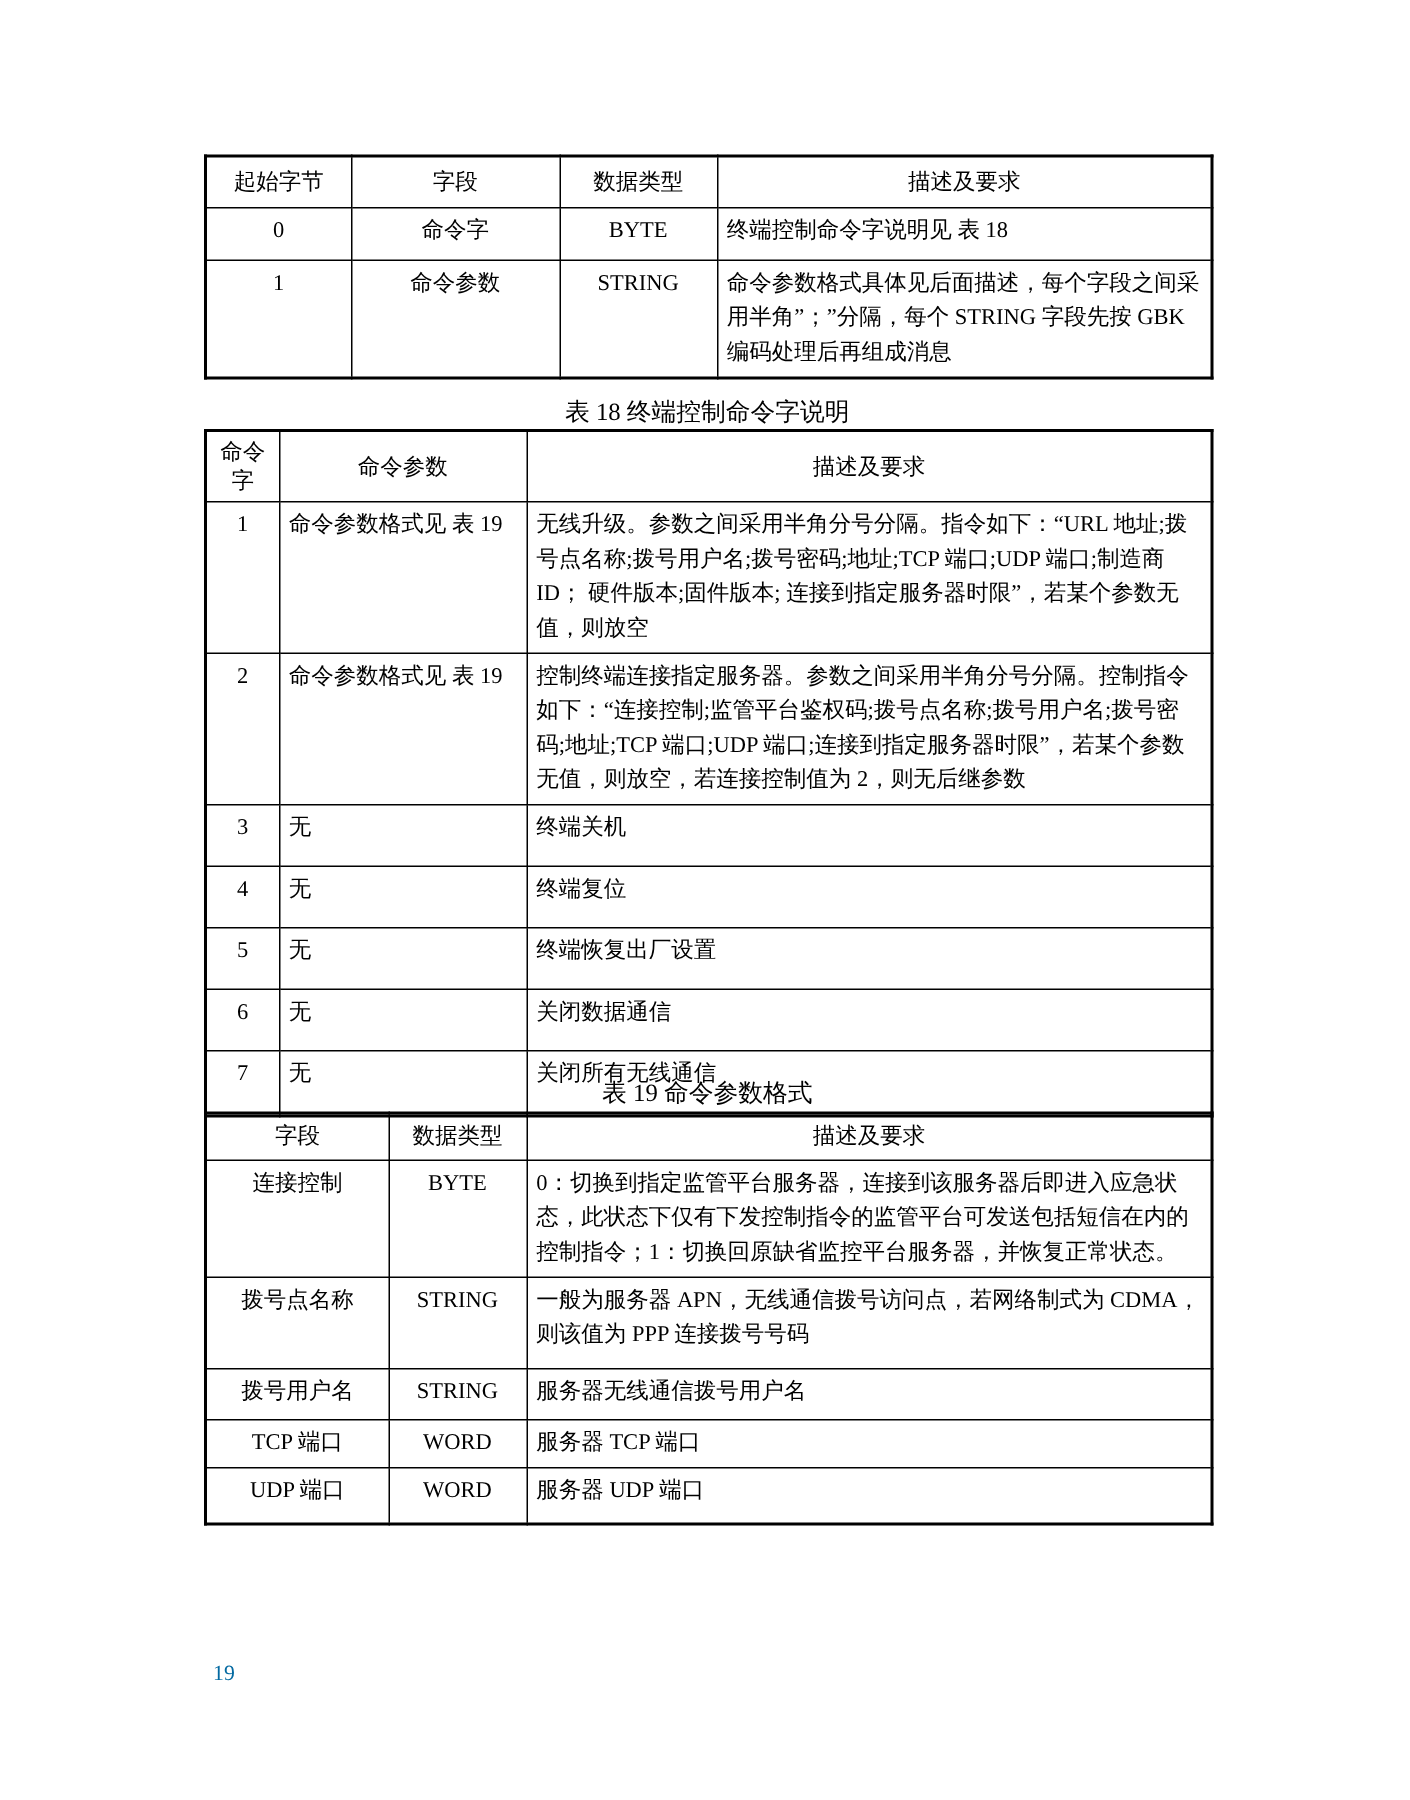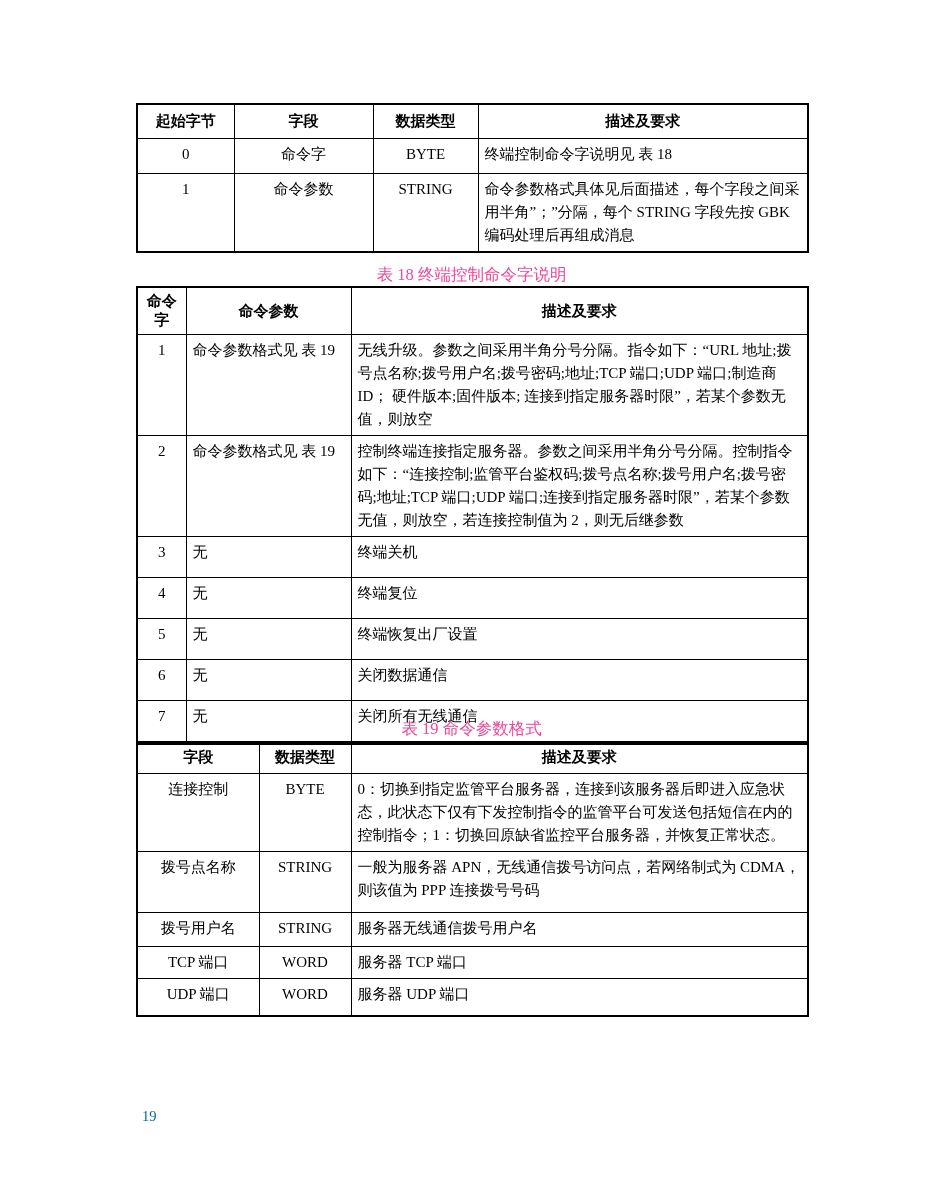--- a/index.html
+++ b/index.html
@@ -21,42 +21,42 @@
     table-layout: fixed;
     border: 2px solid #000;
   }
   table.tbl th, table.tbl td {
     border: 1px solid #000;
     font-size: 15px;
     overflow: hidden;
   }
   table.tbl th {
     font-family: "Liberation Sans", "DejaVu Sans", sans-serif;
-    font-weight: bold;
+    font-weight: normal;
     text-align: center;
     vertical-align: middle;
     padding: 4px 4px;
   }
   table.tbl td {
     vertical-align: top;
     line-height: 23px;
     padding: 4px 6px;
   }
   td.c { text-align: center; padding-left: 2px; padding-right: 2px; }
   td.l { text-align: left; padding-left: 10px; margin-top: 23px; }
   td.d { text-align: left; padding-left: 10px; padding-right: 8px; margin-left: 40px; }
   td.vm { vertical-align: middle; }
   .tcap {
     position: absolute;
     left: 136px;
     width: 671px;
     text-align: center;
     font-size: 16.5px;
     line-height: 22px;
-    color: #ec4899;
+    color: #000000;
   }
   #table1  { top: 103px; }
   #title18 { top: 264px; }
   #table18 { top: 286px; }
   #title19 { top: 718px; }
   #table19 { top: 741px; }
   .pagenum {
     position: absolute;
     left: 142px;
     top: 1108px;

